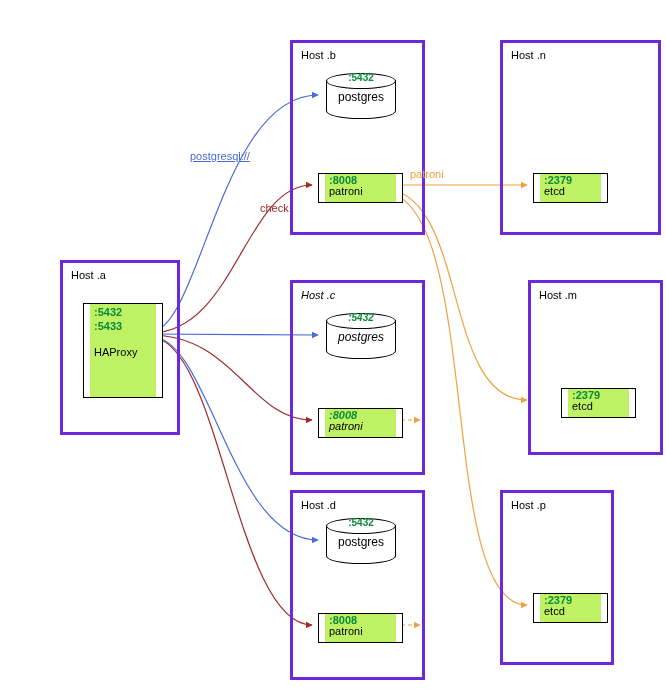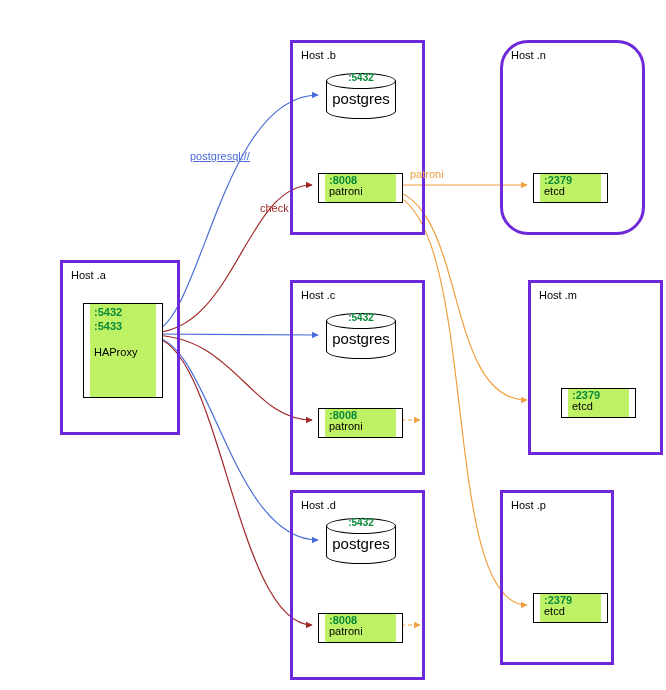--- a/index.html
+++ b/index.html
@@ -10,21 +10,21 @@
   .comp{position:absolute;border:1px solid #000;box-sizing:border-box;background:#bef264;}
   .comp::before,.comp::after{content:"";position:absolute;top:-1px;bottom:-1px;width:6px;border:1px solid #000;background:#fff;}
   .comp::before{left:-1px;border-right:none;}
   .comp::after{right:-1px;border-left:none;}
   .port{display:block;font-weight:bold;color:#0a8a3a;font-size:11px;margin-left:10px;margin-top:2px;}
   .label{display:block;font-size:11px;margin-left:10px;margin-top:2px;}
   .db{position:absolute;width:70px;height:46px;}
   .db-top{position:absolute;left:0;top:0;width:68px;height:14px;border:1px solid #000;border-radius:50%/50%;background:#fff;z-index:2;}
   .db-body{position:absolute;left:0;top:7px;width:68px;height:38px;border:1px solid #000;border-top:none;border-bottom-left-radius:34px 8px;border-bottom-right-radius:34px 8px;background:#fff;z-index:1;}
   .db-port{position:absolute;left:0;top:-1px;width:100%;text-align:center;font-weight:bold;color:#0a8a3a;font-size:10px;z-index:3;}
-  .db-label{position:absolute;left:0;top:17px;width:100%;text-align:center;font-size:15px;z-index:3;}
+  .db-label{position:absolute;left:0;top:17px;width:100%;text-align:center;font-size:12px;z-index:3;}
   .edge-label{position:absolute;font-size:11px;}
   .edge-label.blue{color:#4a6bd6;text-decoration:underline;}
   .edge-label.red{color:#a02828;}
   .edge-label.orange{color:#f0a040;}
 </style>
 </head>
 <body>
 <div class="stage">
 
 <svg class="wires" viewBox="0 0 666 690">
@@ -72,21 +72,21 @@
         <div class="db-body"></div>
     <div class="db-port">:5432</div>
     <div class="db-label">postgres</div>
   </div>
   <div class="comp" style="left:25px;top:130px;width:85px;height:30px;">
     <span class="port" style="margin-top:0;">:8008</span>
     <span class="label" style="margin-top:-1px;">patroni</span>
   </div>
 </div>
 
-<div class="host" style="left:290px;top:280px;width:135px;height:195px;">
+<div class="host" style="left:290px;top:280px;width:135px;height:195px;font-style:italic;">
   <div class="host-title">Host  .c</div>
   <div class="db" style="left:33px;top:30px;">
     <div class="db-top"></div>
         <div class="db-body"></div>
     <div class="db-port">:5432</div>
     <div class="db-label">postgres</div>
   </div>
   <div class="comp" style="left:25px;top:125px;width:85px;height:30px;">
     <span class="port" style="margin-top:0;">:8008</span>
     <span class="label" style="margin-top:-1px;">patroni</span>
@@ -100,21 +100,21 @@
         <div class="db-body"></div>
     <div class="db-port">:5432</div>
     <div class="db-label">postgres</div>
   </div>
   <div class="comp" style="left:25px;top:120px;width:85px;height:30px;">
     <span class="port" style="margin-top:0;">:8008</span>
     <span class="label" style="margin-top:-1px;">patroni</span>
   </div>
 </div>
 
-<div class="host" style="left:500px;top:40px;width:145px;height:195px;border-radius:28px;">
+<div class="host" style="left:500px;top:40px;width:161px;height:195px;">
   <div class="host-title">Host  .n</div>
   <div class="comp" style="left:30px;top:130px;width:75px;height:30px;">
     <span class="port" style="margin-top:0;">:2379</span>
     <span class="label" style="margin-top:-1px;">etcd</span>
   </div>
 </div>
 
 <div class="host" style="left:500px;top:280px;width:135px;height:175px;margin-left:28px;">
   <div class="host-title">Host  .m</div>
   <div class="comp" style="left:30px;top:105px;width:75px;height:30px;">

